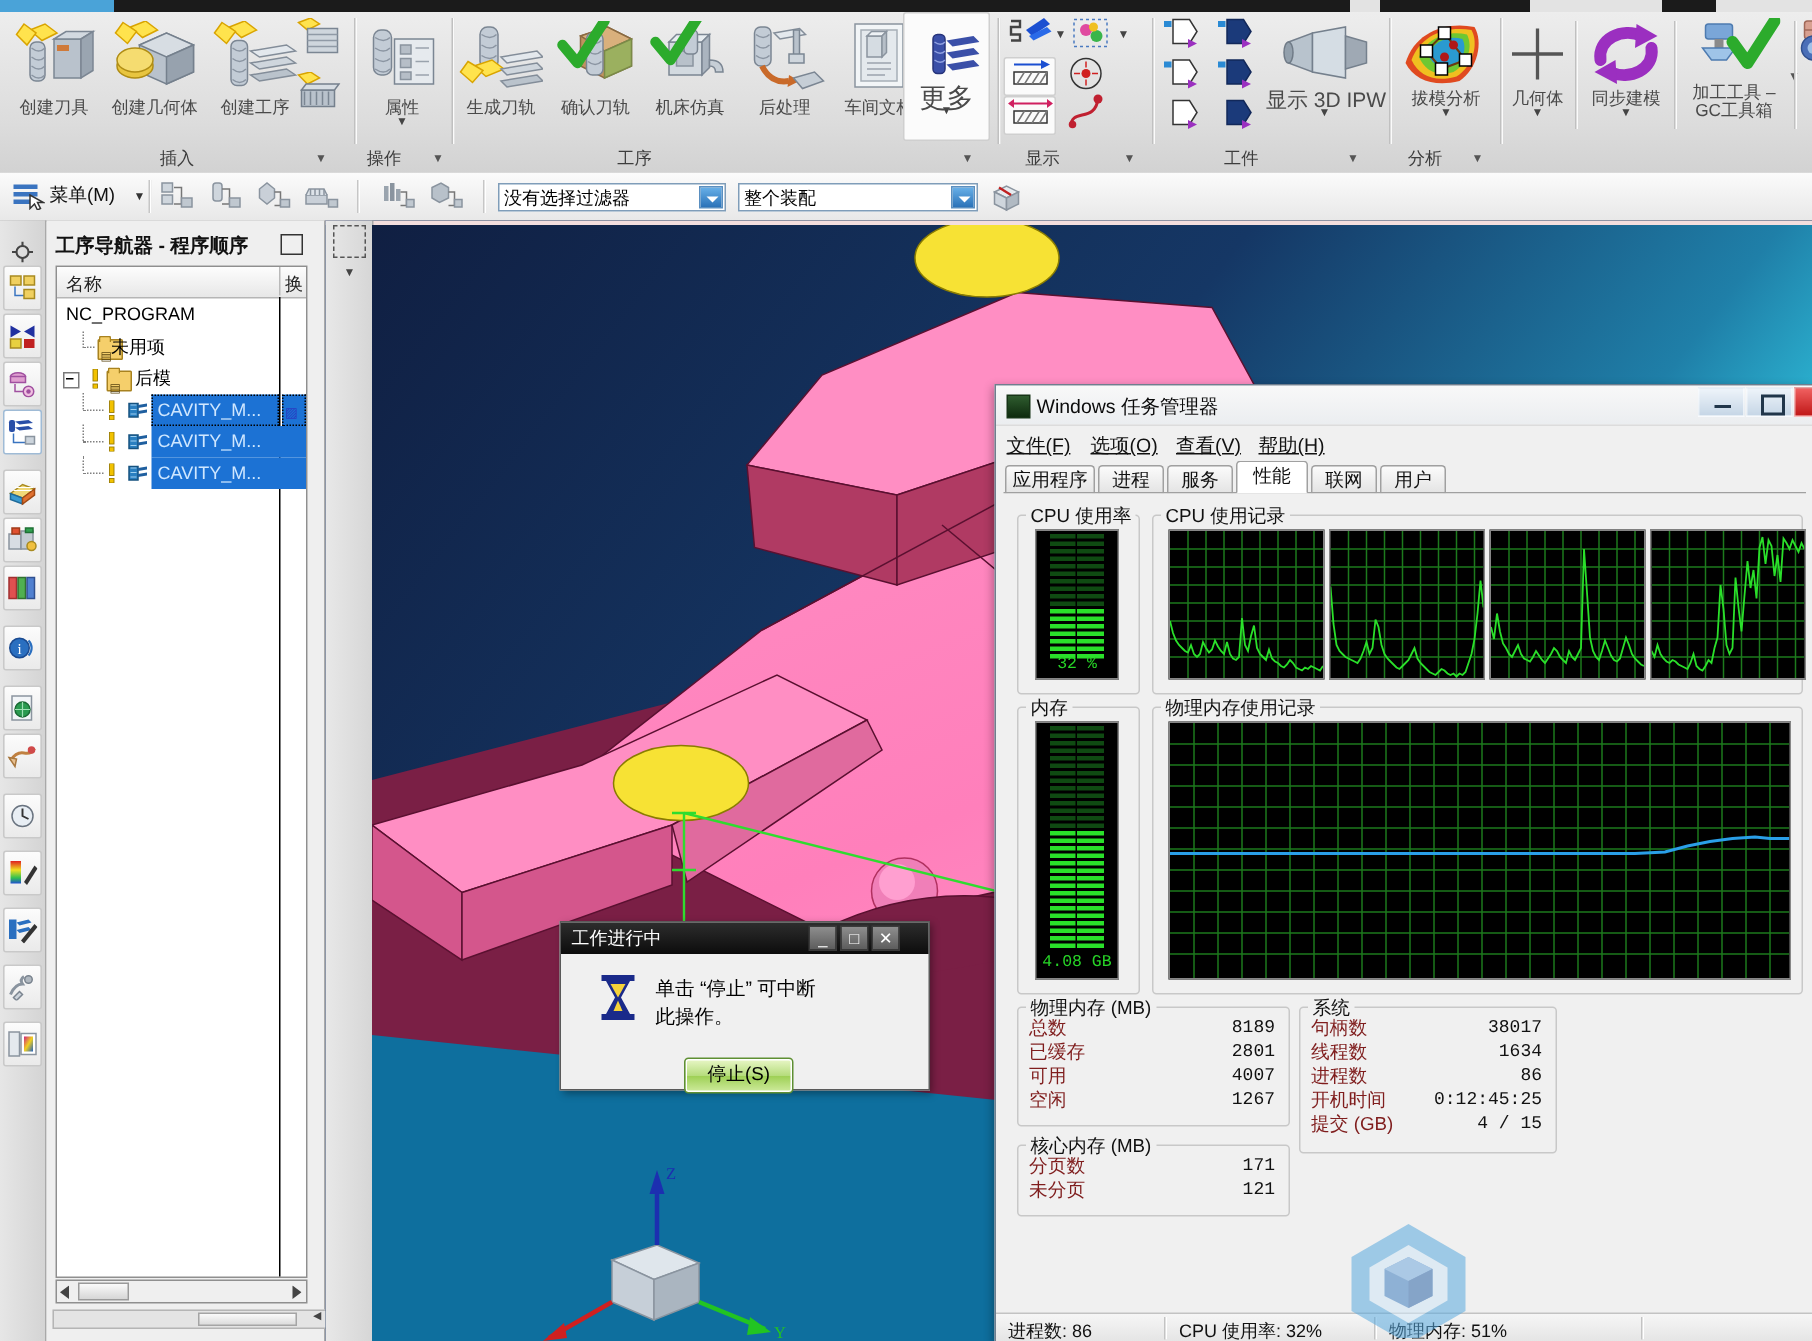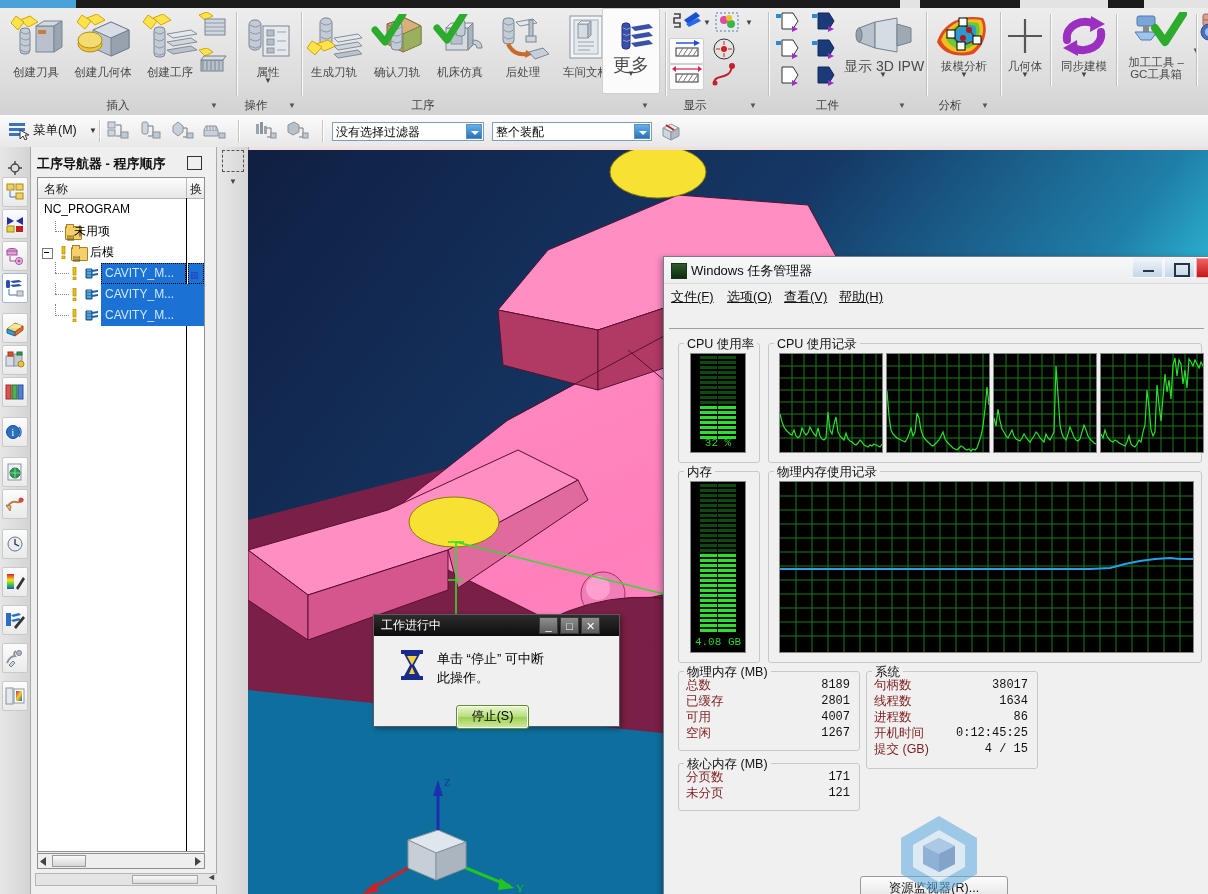--- a/index.html
+++ b/index.html
@@ -946,20 +946,28 @@
     <div class="tmwbtn" style="left:532px;width:28px;background:linear-gradient(#f06060,#c01818);"></div>
   </div>
 
   <div id="tmmenubar">
     <span class="tmmenu" style="left:7px;">文件(F)</span>
     <span class="tmmenu" style="left:63px;">选项(O)</span>
     <span class="tmmenu" style="left:120px;">查看(V)</span>
     <span class="tmmenu" style="left:175px;">帮助(H)</span>
   </div>
 
+  <div id="tmtabs">
+    <div class="tmtab" style="left:6px;width:60px;">应用程序</div>
+    <div class="tmtab" style="left:68px;width:44px;">进程</div>
+    <div class="tmtab" style="left:114px;width:44px;">服务</div>
+    <div class="tmtab active" style="left:160px;width:48px;">性能</div>
+    <div class="tmtab" style="left:210px;width:44px;">联网</div>
+    <div class="tmtab" style="left:256px;width:44px;">用户</div>
+  </div>
   <div id="tmtabline"></div>
 
   <div id="tmbody">
 
     <div class="gbox" style="left:14px;top:14px;width:80px;height:118px;"></div>
     <div class="gcap" style="left:20px;top:7px;">CPU 使用率</div>
     <div class="meter" style="left:26px;top:24px;width:56px;height:100px;">
       <svg width="54" height="98" viewBox="0 0 54 98">
         <g>
 
@@ -1135,20 +1143,28 @@
       <span class="v">0:12:45:25</span>
     </div>
     <div class="statrow" style="left:202px;top:413px;width:170px;">
       <span class="k">提交 (GB)</span>
       <span class="v">4 / 15</span>
     </div>
 
     <div id="resmonbtn">资源监视器(R)...</div>
   </div>
 
+  <div id="tmstatus">
+    <span class="stitem" style="left:8px;">进程数: 86</span>
+    <span class="stdiv" style="left:112px;"></span>
+    <span class="stitem" style="left:122px;">CPU 使用率: 32%</span>
+    <span class="stdiv" style="left:252px;"></span>
+    <span class="stitem" style="left:262px;">物理内存: 51%</span>
+    <span class="stdiv" style="left:430px;"></span>
+  </div>
 </div>
 
 <div id="wm">
   <svg style="position:absolute;left:0;top:6px;" width="120" height="80" viewBox="0 0 120 80">
     <g opacity=".55">
       <polygon points="44,4 82,26 82,62 44,84 6,62 6,26" fill="#5aa9de"></polygon>
       <polygon points="44,18 70,33 70,55 44,70 18,55 18,33" fill="#cfe6f6"></polygon>
       <path d="M28 34 L44 26 L60 34 L60 52 L44 60 L28 52 Z" fill="#3f7fc0"></path>
       <path d="M28 34 L44 26 L60 34 L44 42 Z" fill="#74aadd"></path>
       <path d="M44 42 L60 34 L60 52 L44 60 Z" fill="#2f66a8"></path>

